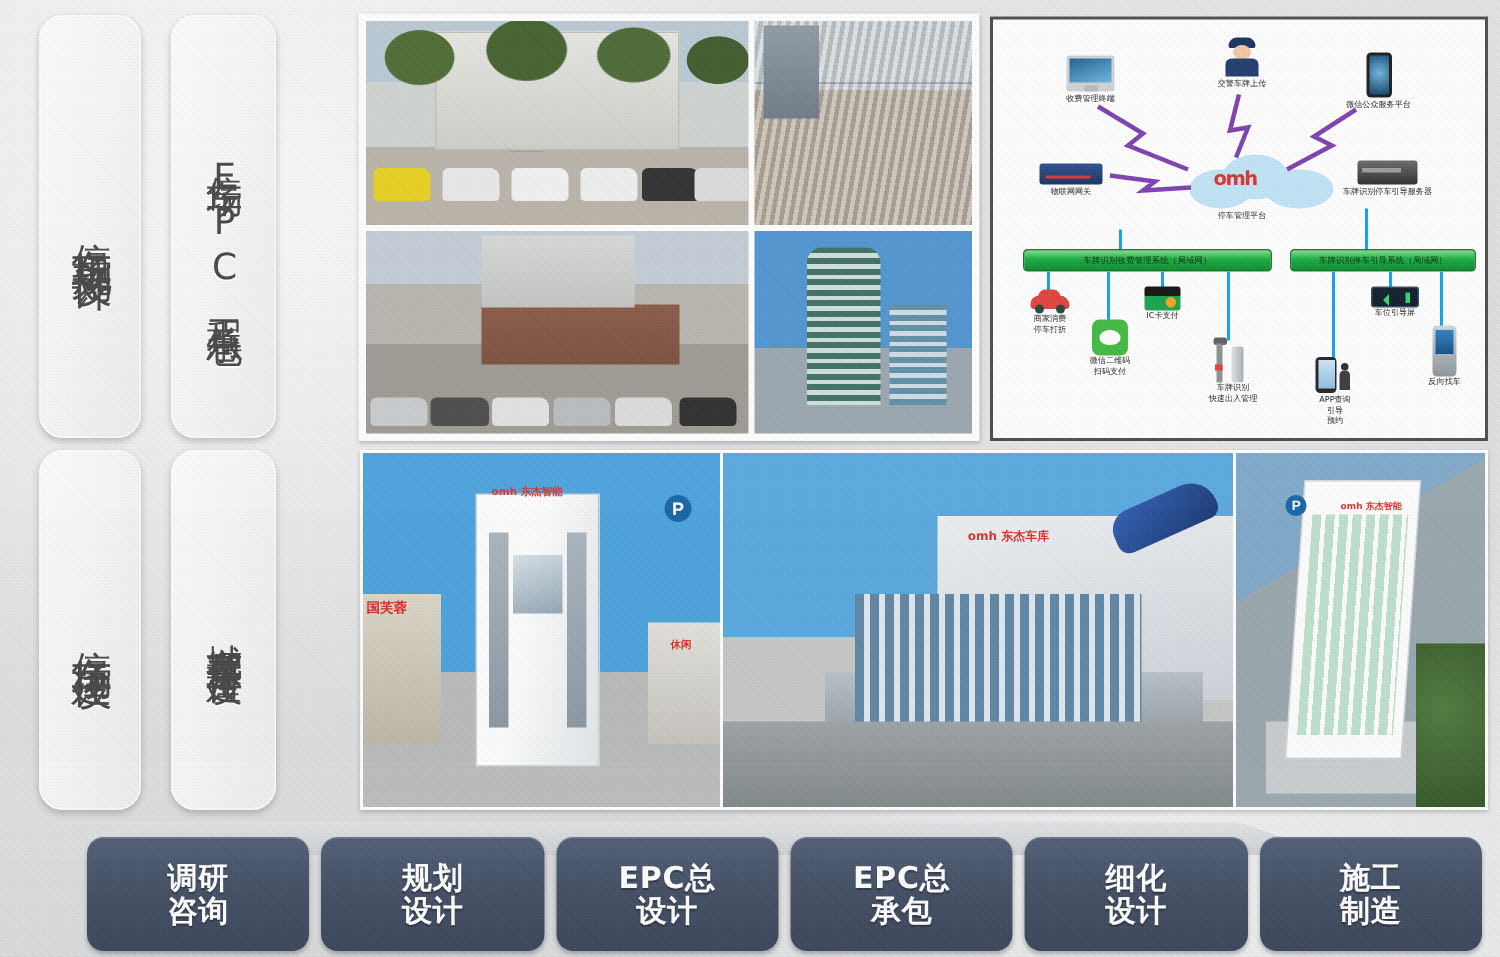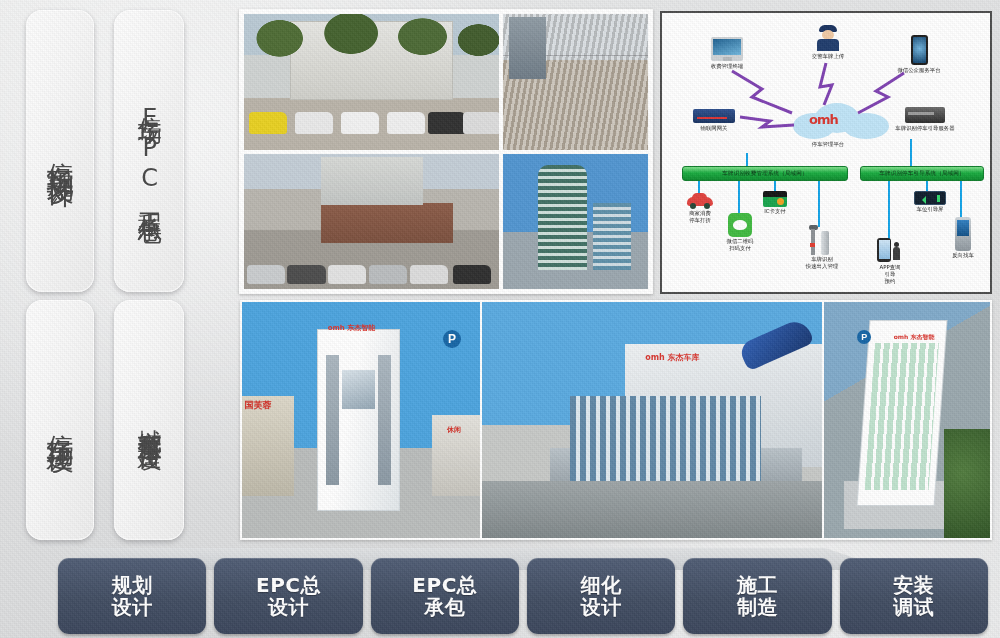--- a/index.html
+++ b/index.html
@@ -496,39 +496,39 @@
         </div>
       <div class="psign">P</div>
       <div class="logo">omh 东杰智能</div>
       <div class="green"></div>
     </div>
   </div>
 
   <div id="process-banner"></div>
   <div id="process-row">
     <div class="pbtn">
+      <span>调研</span>
+      <span>咨询</span>
+    </div>
+    <div class="pbtn">
       <span>规划</span>
       <span>设计</span>
     </div>
     <div class="pbtn">
       <span>EPC总</span>
       <span>设计</span>
     </div>
     <div class="pbtn">
       <span>EPC总</span>
       <span>承包</span>
     </div>
     <div class="pbtn">
       <span>细化</span>
       <span>设计</span>
     </div>
     <div class="pbtn">
       <span>施工</span>
       <span>制造</span>
     </div>
-    <div class="pbtn">
-      <span>安装</span>
-      <span>调试</span>
-    </div>
   </div>
 
   <div id="noise"></div>
 </div>
 
 </body></html>

